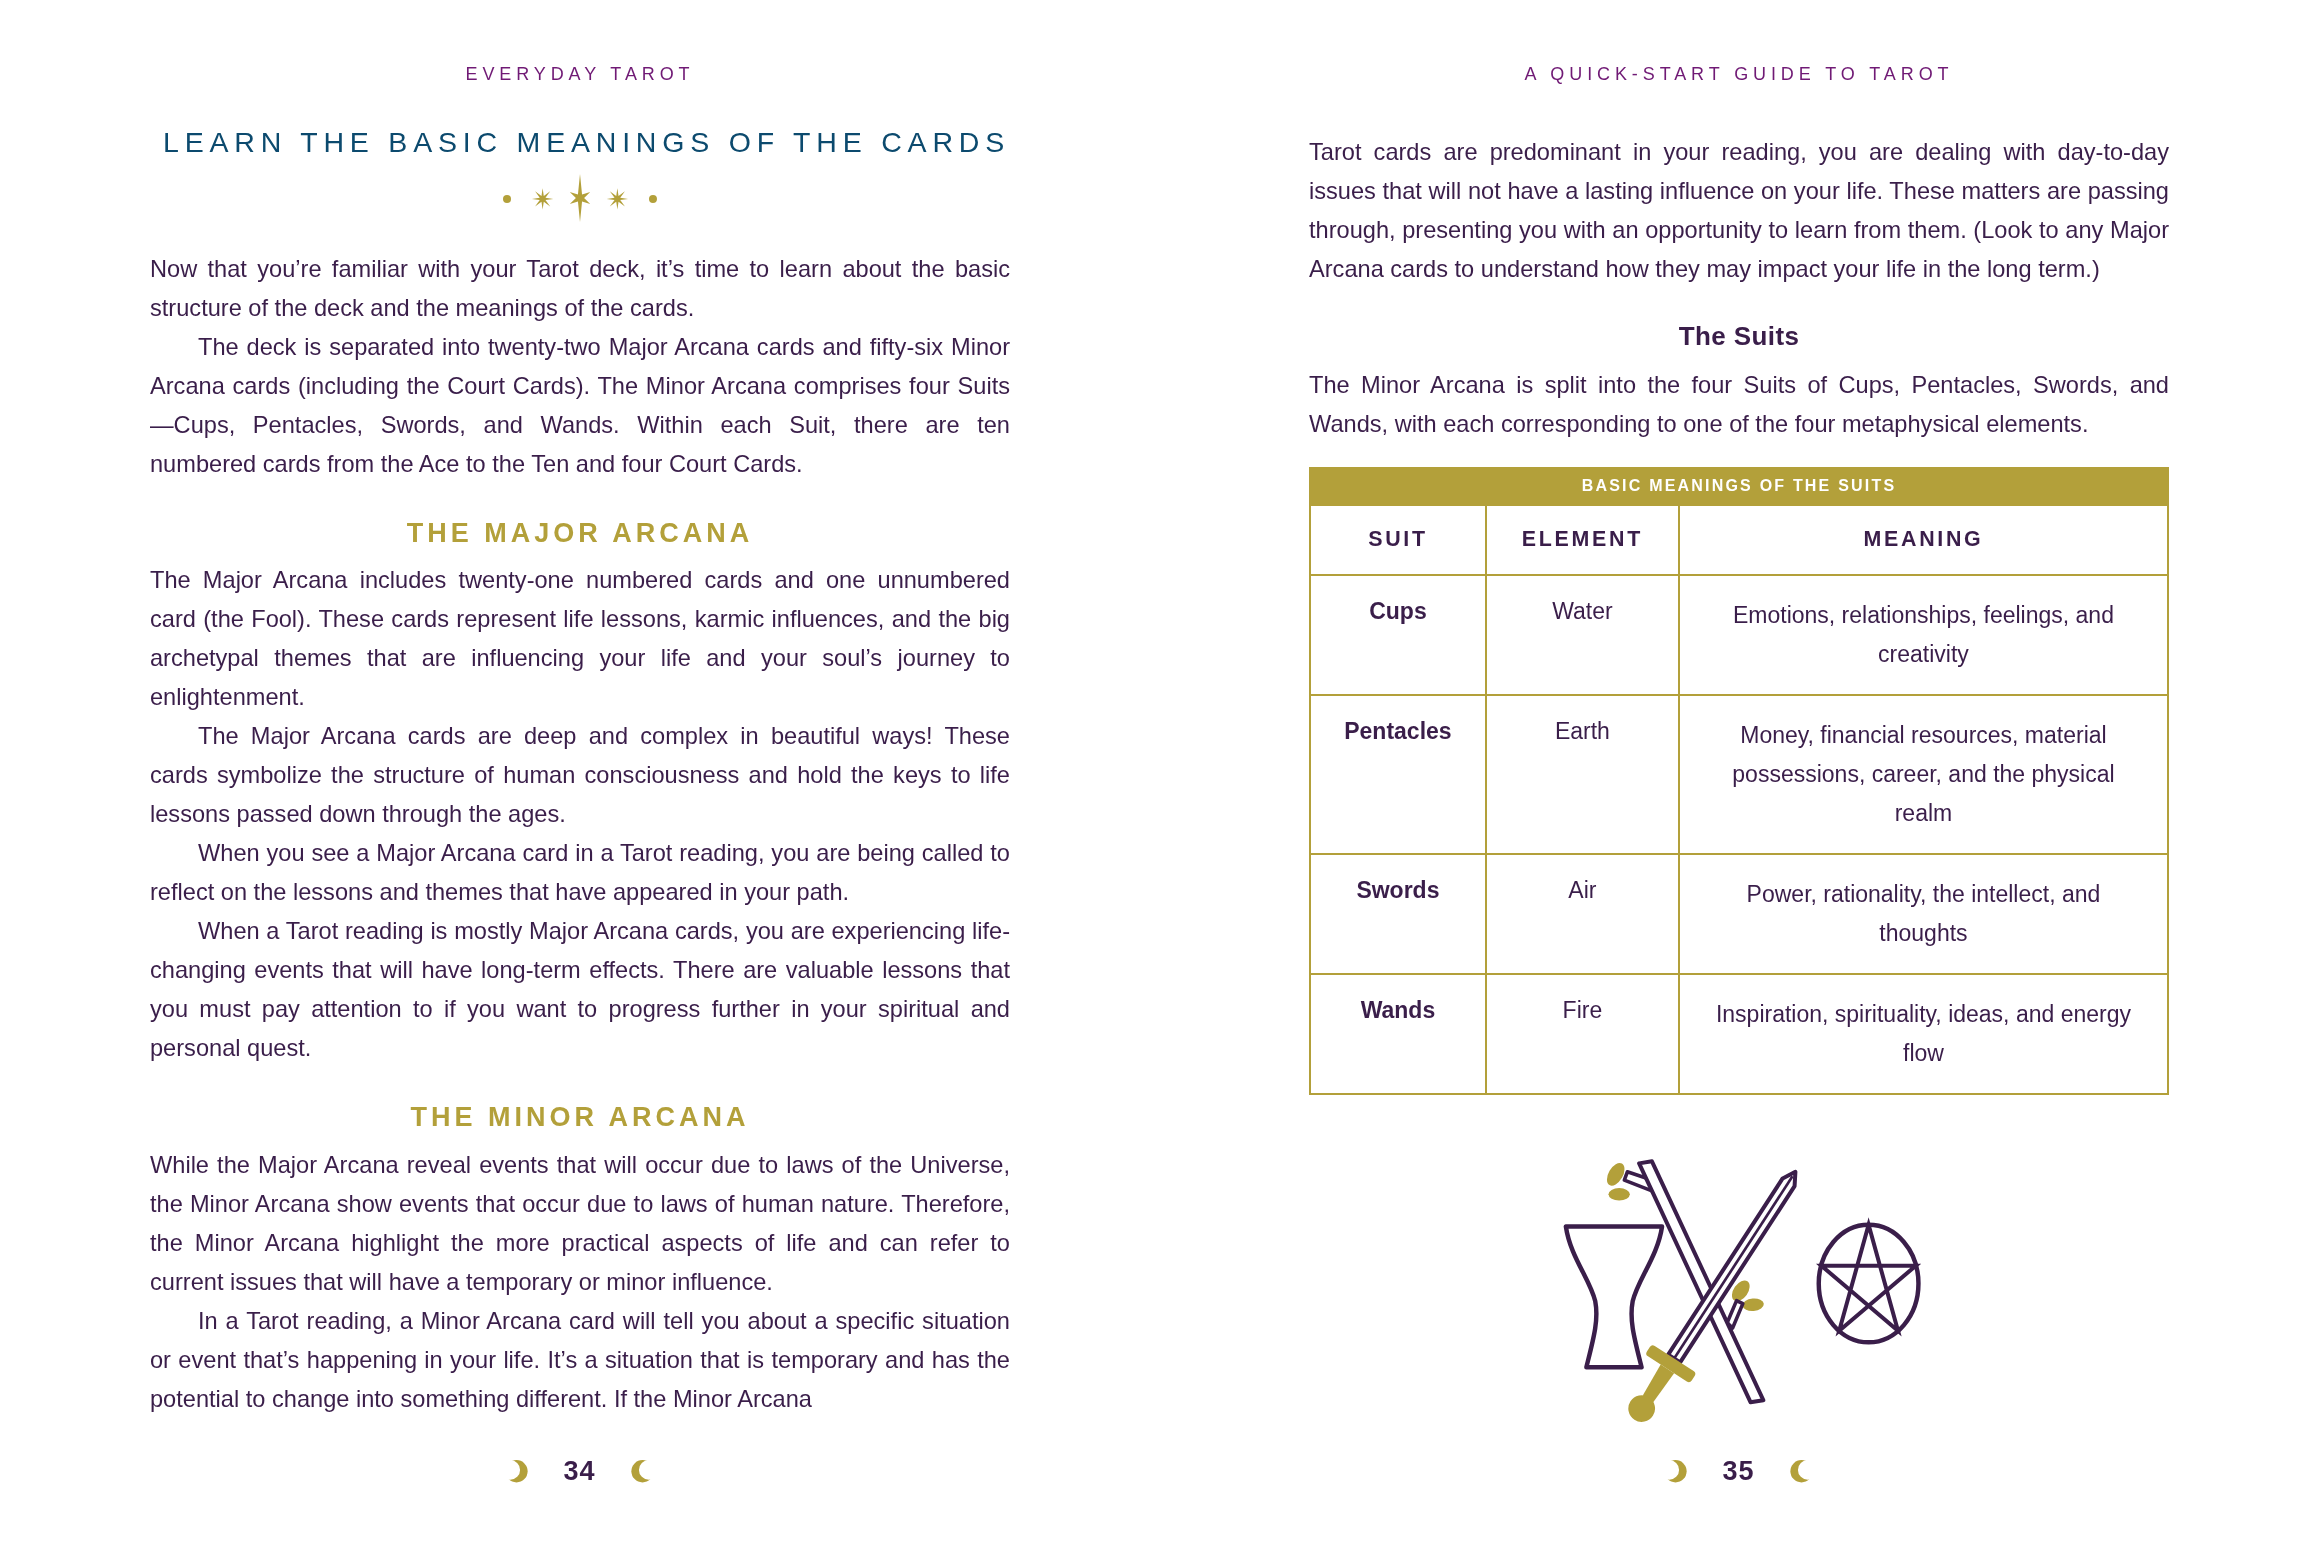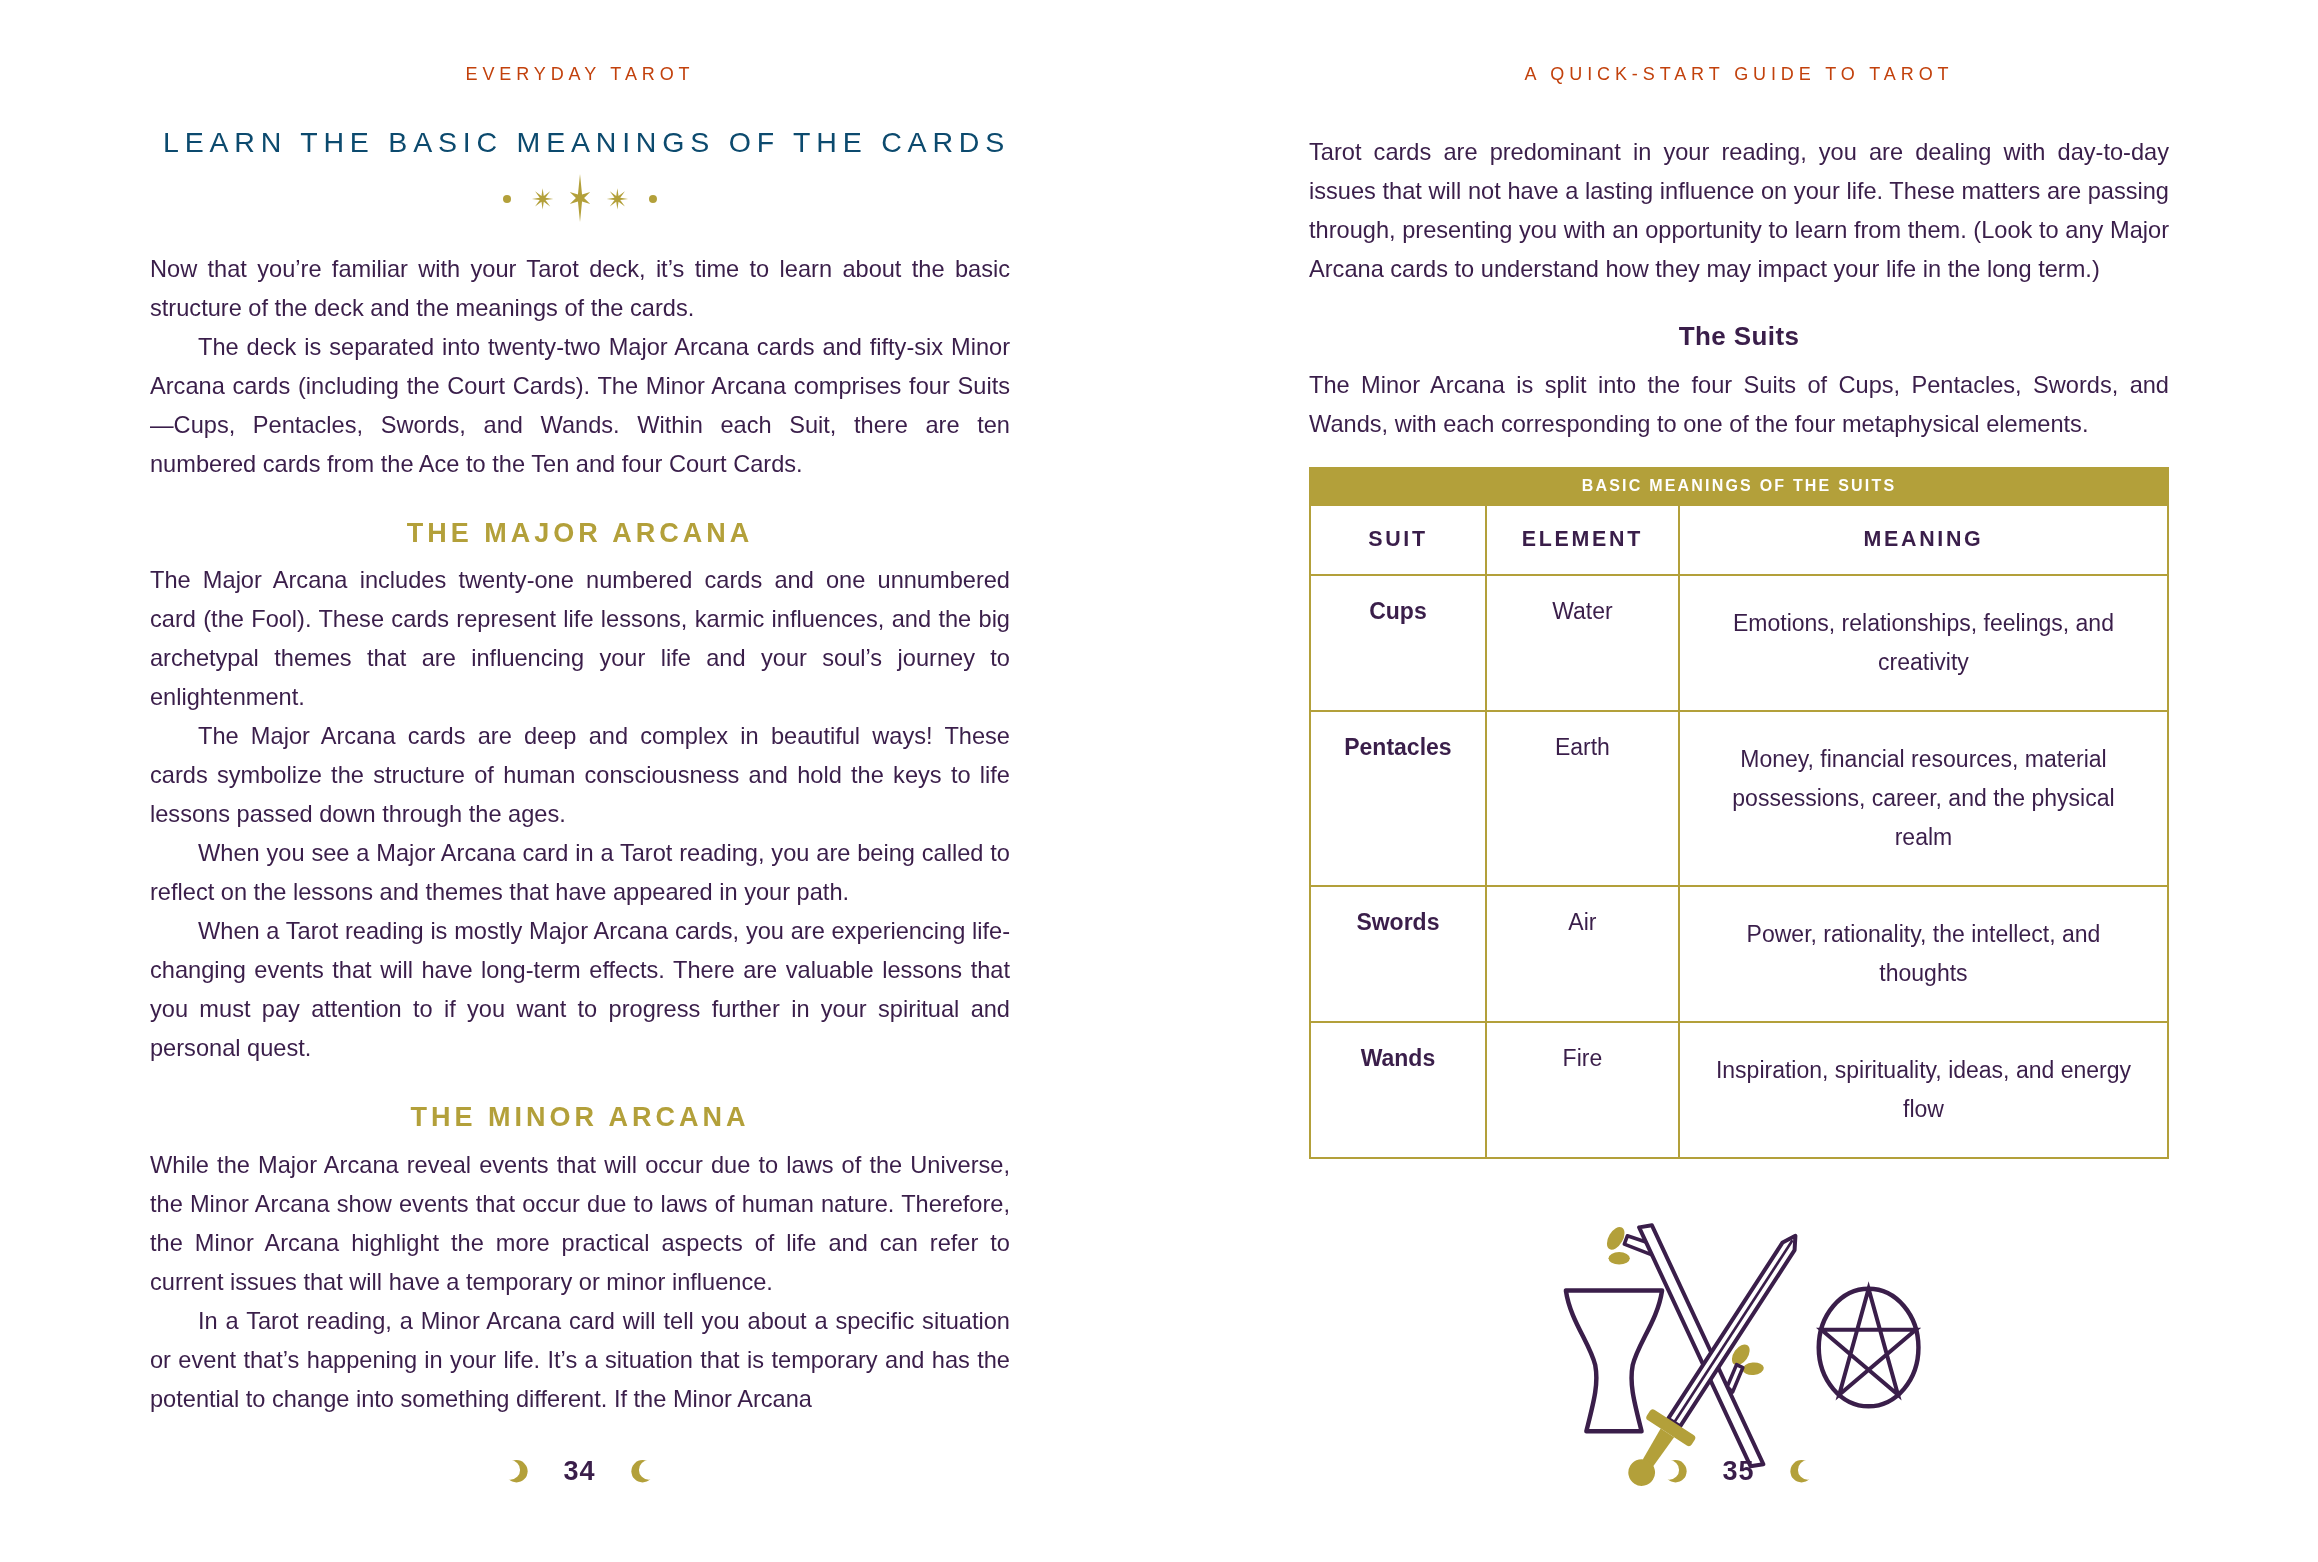--- a/index.html
+++ b/index.html
@@ -16,21 +16,21 @@
     box-sizing:border-box;
     padding:64px 149px 0 150px;
   }
   .page.left{left:0;}
   .page.right{left:1159px;}
 
   .running-head{
     text-align:center;
     font-size:18px;
     letter-spacing:4.9px;
-    color:#c2410c;
+    color:#701a75;
     font-weight:400;
   }
   .chapter-title{
     margin:41px 0 4px 0;
     text-align:right;
     font-size:28.5px;
     font-weight:400;
     letter-spacing:5.8px;
     color:#0c4a6e;
     white-space:nowrap;
@@ -96,21 +96,21 @@
     padding:21.4px 0;
   }
   table.suits td{
     font-size:23px;
     line-height:39px;
     color:#3a1e4a;
     padding:16px 19px;
     vertical-align:top;
   }
   td.suit-name{ font-weight:bold; }
-  .meaning-text{ max-width:419px; margin:12px auto; }
+  .meaning-text{ max-width:419px; margin:4px auto; }
 
   .illustration{ text-align:center; margin-top:55px; }
 
   .pageno{
     position:absolute;
     bottom:75px; left:0; right:0;
     display:flex; justify-content:center; align-items:center;
     gap:34px;
   }
   .pageno .num{

